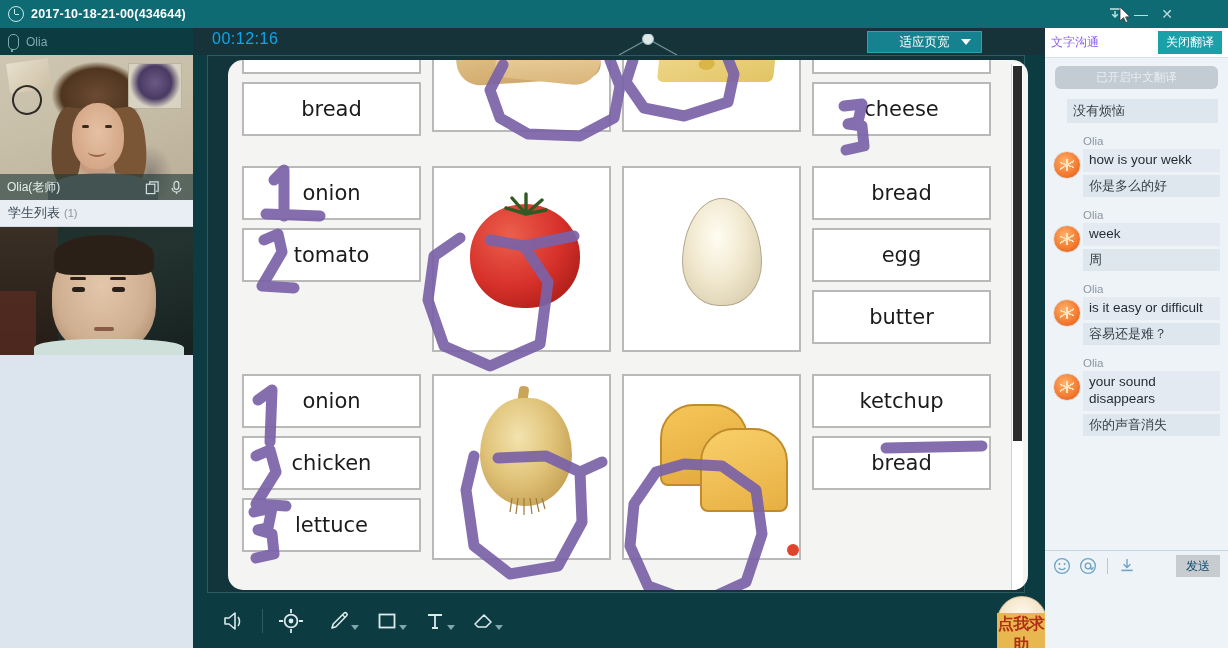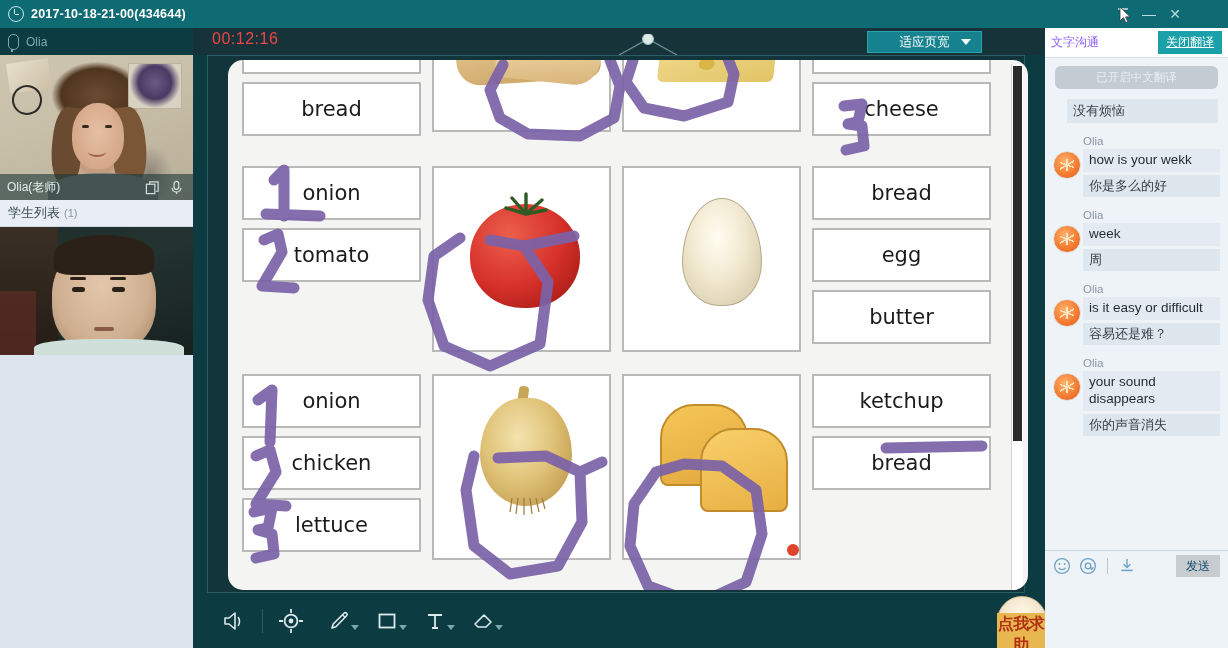--- a/index.html
+++ b/index.html
@@ -2,21 +2,21 @@
 <html><head>
 <meta charset="utf-8">
 <style>
   html,body{margin:0;padding:0;}
   body{
     width:1228px;height:648px;overflow:hidden;
     font-family:"Liberation Sans", sans-serif;
     background:#0d3b42;
     -webkit-font-smoothing:antialiased;
   }
-  .app{position:relative;width:1184px;height:648px;padding-left:8px;}
+  .app{position:relative;width:1184px;height:648px;}
 
   
   .titlebar{
     position:absolute;left:0;top:0;width:1228px;height:28px;
     background:#0e6a73;
     display:flex;align-items:center;
   }
   .titlebar .clock-icon{
     width:14px;height:14px;border:1.6px solid #cfe8e8;border-radius:50%;
     margin-left:8px;position:relative;flex:0 0 auto;
@@ -118,21 +118,21 @@
   .sc-shirt{position:absolute;left:34px;top:112px;width:150px;height:22px;border-radius:40% 40% 0 0;background:#cfe0da;}
 
   .left-filler{height:100%;background:#dce4ee;}
 
   
   .boardtop{
     position:absolute;left:193px;top:28px;width:852px;height:27px;
     background:#16333a;
   }
   .timer{
-    position:absolute;left:19px;top:2px;color:#ef4444;font-size:16px;letter-spacing:.5px;
+    position:absolute;left:19px;top:2px;color:#0ea5e9;font-size:16px;letter-spacing:.5px;
   }
   .fitbtn{
     position:absolute;right:63px;top:3px;width:115px;height:22px;
     background:#17828f;border:1px solid #2aa3ae;
     display:flex;align-items:center;justify-content:center;
     color:#ffffff;font-size:12.5px;cursor:pointer;box-sizing:border-box;
   }
   .fitbtn .caret{position:absolute;right:10px;top:7px;
     width:0;height:0;border-left:5px solid transparent;border-right:5px solid transparent;border-top:6px solid #ffffff;}
 
@@ -223,21 +223,21 @@
   
   .chat{
     position:absolute;left:1045px;top:28px;width:183px;height:620px;background:#eef3f8;
   }
   .chat-head{
     height:30px;background:#ffffff;display:flex;align-items:center;
     padding:0 6px;box-sizing:border-box;border-bottom:1px solid #d6e0ea;
   }
   .chat-title{color:#8b5cf6;font-size:12px;flex:1;}
   .trans-btn{
-    background:#19a0a8;color:#fff;font-size:12px;padding:3px 8px;cursor:pointer;text-decoration:underline;
+    background:#19a0a8;color:#fff;font-size:12px;padding:3px 8px;cursor:pointer;
   }
   .chat-body{position:relative;height:493px;overflow:hidden;padding:8px 0 0 0;}
   .sys-pill{
     margin:0 10px 10px 10px;background:#c3cbd3;color:#e8eef3;font-size:11.5px;
     text-align:center;padding:4px 0;border-radius:6px;
   }
   .sys-plain{
     margin:0 10px 12px 22px;color:#35404a;font-size:13px;background:#dfe7ee;padding:3px 6px;
   }
   .msg{position:relative;margin:0 8px 12px 8px;padding-left:30px;}

